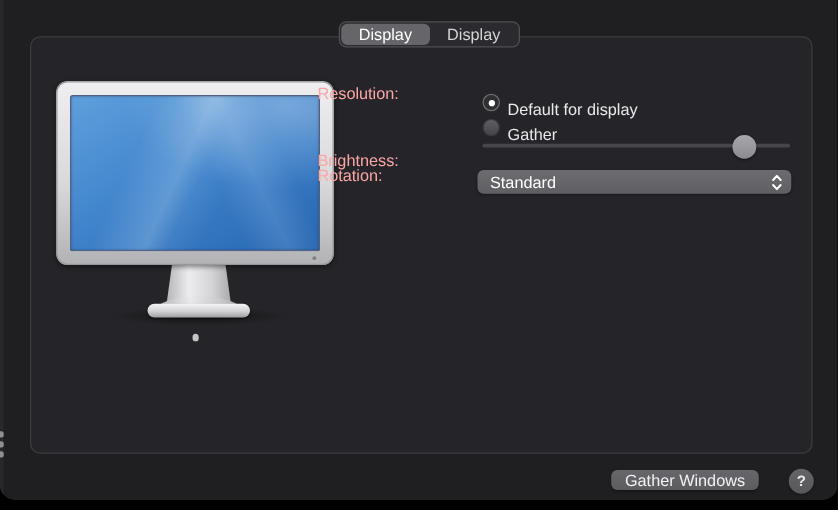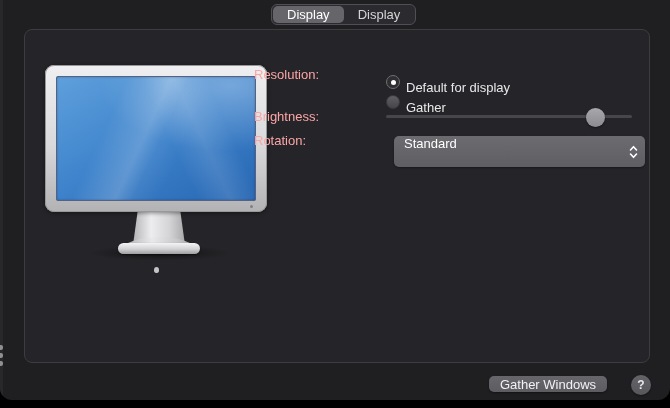--- a/index.html
+++ b/index.html
@@ -13,21 +13,21 @@
   .left-strip { position: absolute; left: 0; top: 0; width: 3px; height: 400px; background: #28282b; }
   .edge-dot { position: absolute; left: 0; width: 3px; height: 5px; background: #8f8f93; border-radius: 0 2px 2px 0; }
 
   .panel {
     position: absolute; left: 24px; top: 29px; width: 626px; height: 334px;
     background: #252529; border: 1px solid #3d3d41; border-radius: 8px;
   }
 
   
   .tabbar {
-    position: absolute; left: 271px; top: 4px; height: 21px;
+    position: absolute; left: 271px; top: 17px; height: 21px;
     display: flex; align-items: stretch;
     background: #2b2b2f; border: 1px solid #4f4f54; border-radius: 6px; padding: 1px;
   }
   .seg {
     padding: 0 14px; display: flex; align-items: center; justify-content: center;
     color: #d5d5d8; border-radius: 5px; cursor: default;
   }
   .seg.selected { background: #65656a; color: #ffffff; }
 
   
@@ -56,23 +56,23 @@
     background: #47474b; border-radius: 2px;
   }
   .slider-thumb {
     position: absolute; top: 0.5px; width: 19px; height: 19px; border-radius: 50%;
     background: linear-gradient(180deg, #a7a7ac, #8b8b90);
     box-shadow: 0 1px 2px rgba(0,0,0,0.45);
   }
 
   
   .dropdown {
-    position: absolute; left: 394px; top: 136px; width: 251px; height: 31px;
+    position: absolute; left: 382px; top: 136px; width: 251px; height: 19px;
     background: linear-gradient(180deg, #6b6b70, #5e5e63);
-    border-radius: 5px; display: flex; 
+    border-radius: 5px; display: flex; align-items: center;
     box-shadow: 0 1px 2px rgba(0,0,0,0.35);
   }
   .dropdown-value { margin-left: 10px; color: #ffffff; flex: 1 1 auto; }
   .dropdown-chevrons { margin-right: 7px; display: flex; align-items: center; }
 
   
   .gather-btn {
     position: absolute; left: 489px; top: 376px; height: 16px; width: 118px;
     background: linear-gradient(180deg, #67676b, #5d5d61);
     border-radius: 5px; display: flex; align-items: center; justify-content: center;
@@ -166,21 +166,21 @@
   <div class="form-label" style="top:67px">Resolution:</div>
   <div class="radio-row" style="top:68px">
     <div class="radio selected"></div>
     <span class="radio-label">Default for display</span>
   </div>
   <div class="radio-row" style="top:88px">
     <div class="radio"></div>
     <span class="radio-label">Gather</span>
   </div>
 
-  <div class="form-label" style="top:109px">Brightness:</div>
+  <div class="form-label" style="top:121px">Brightness:</div>
   <div class="slider">
     <div class="slider-track"></div>
     <div class="slider-thumb" style="left: calc(85% - 9.5px);"></div>
   </div>
 
   <div class="form-label" style="top:133px">Rotation:</div>
   <div class="dropdown">
     <span class="dropdown-value">Standard</span>
     <span class="dropdown-chevrons">
       <svg width="9" height="14" viewBox="0 0 9 14">

